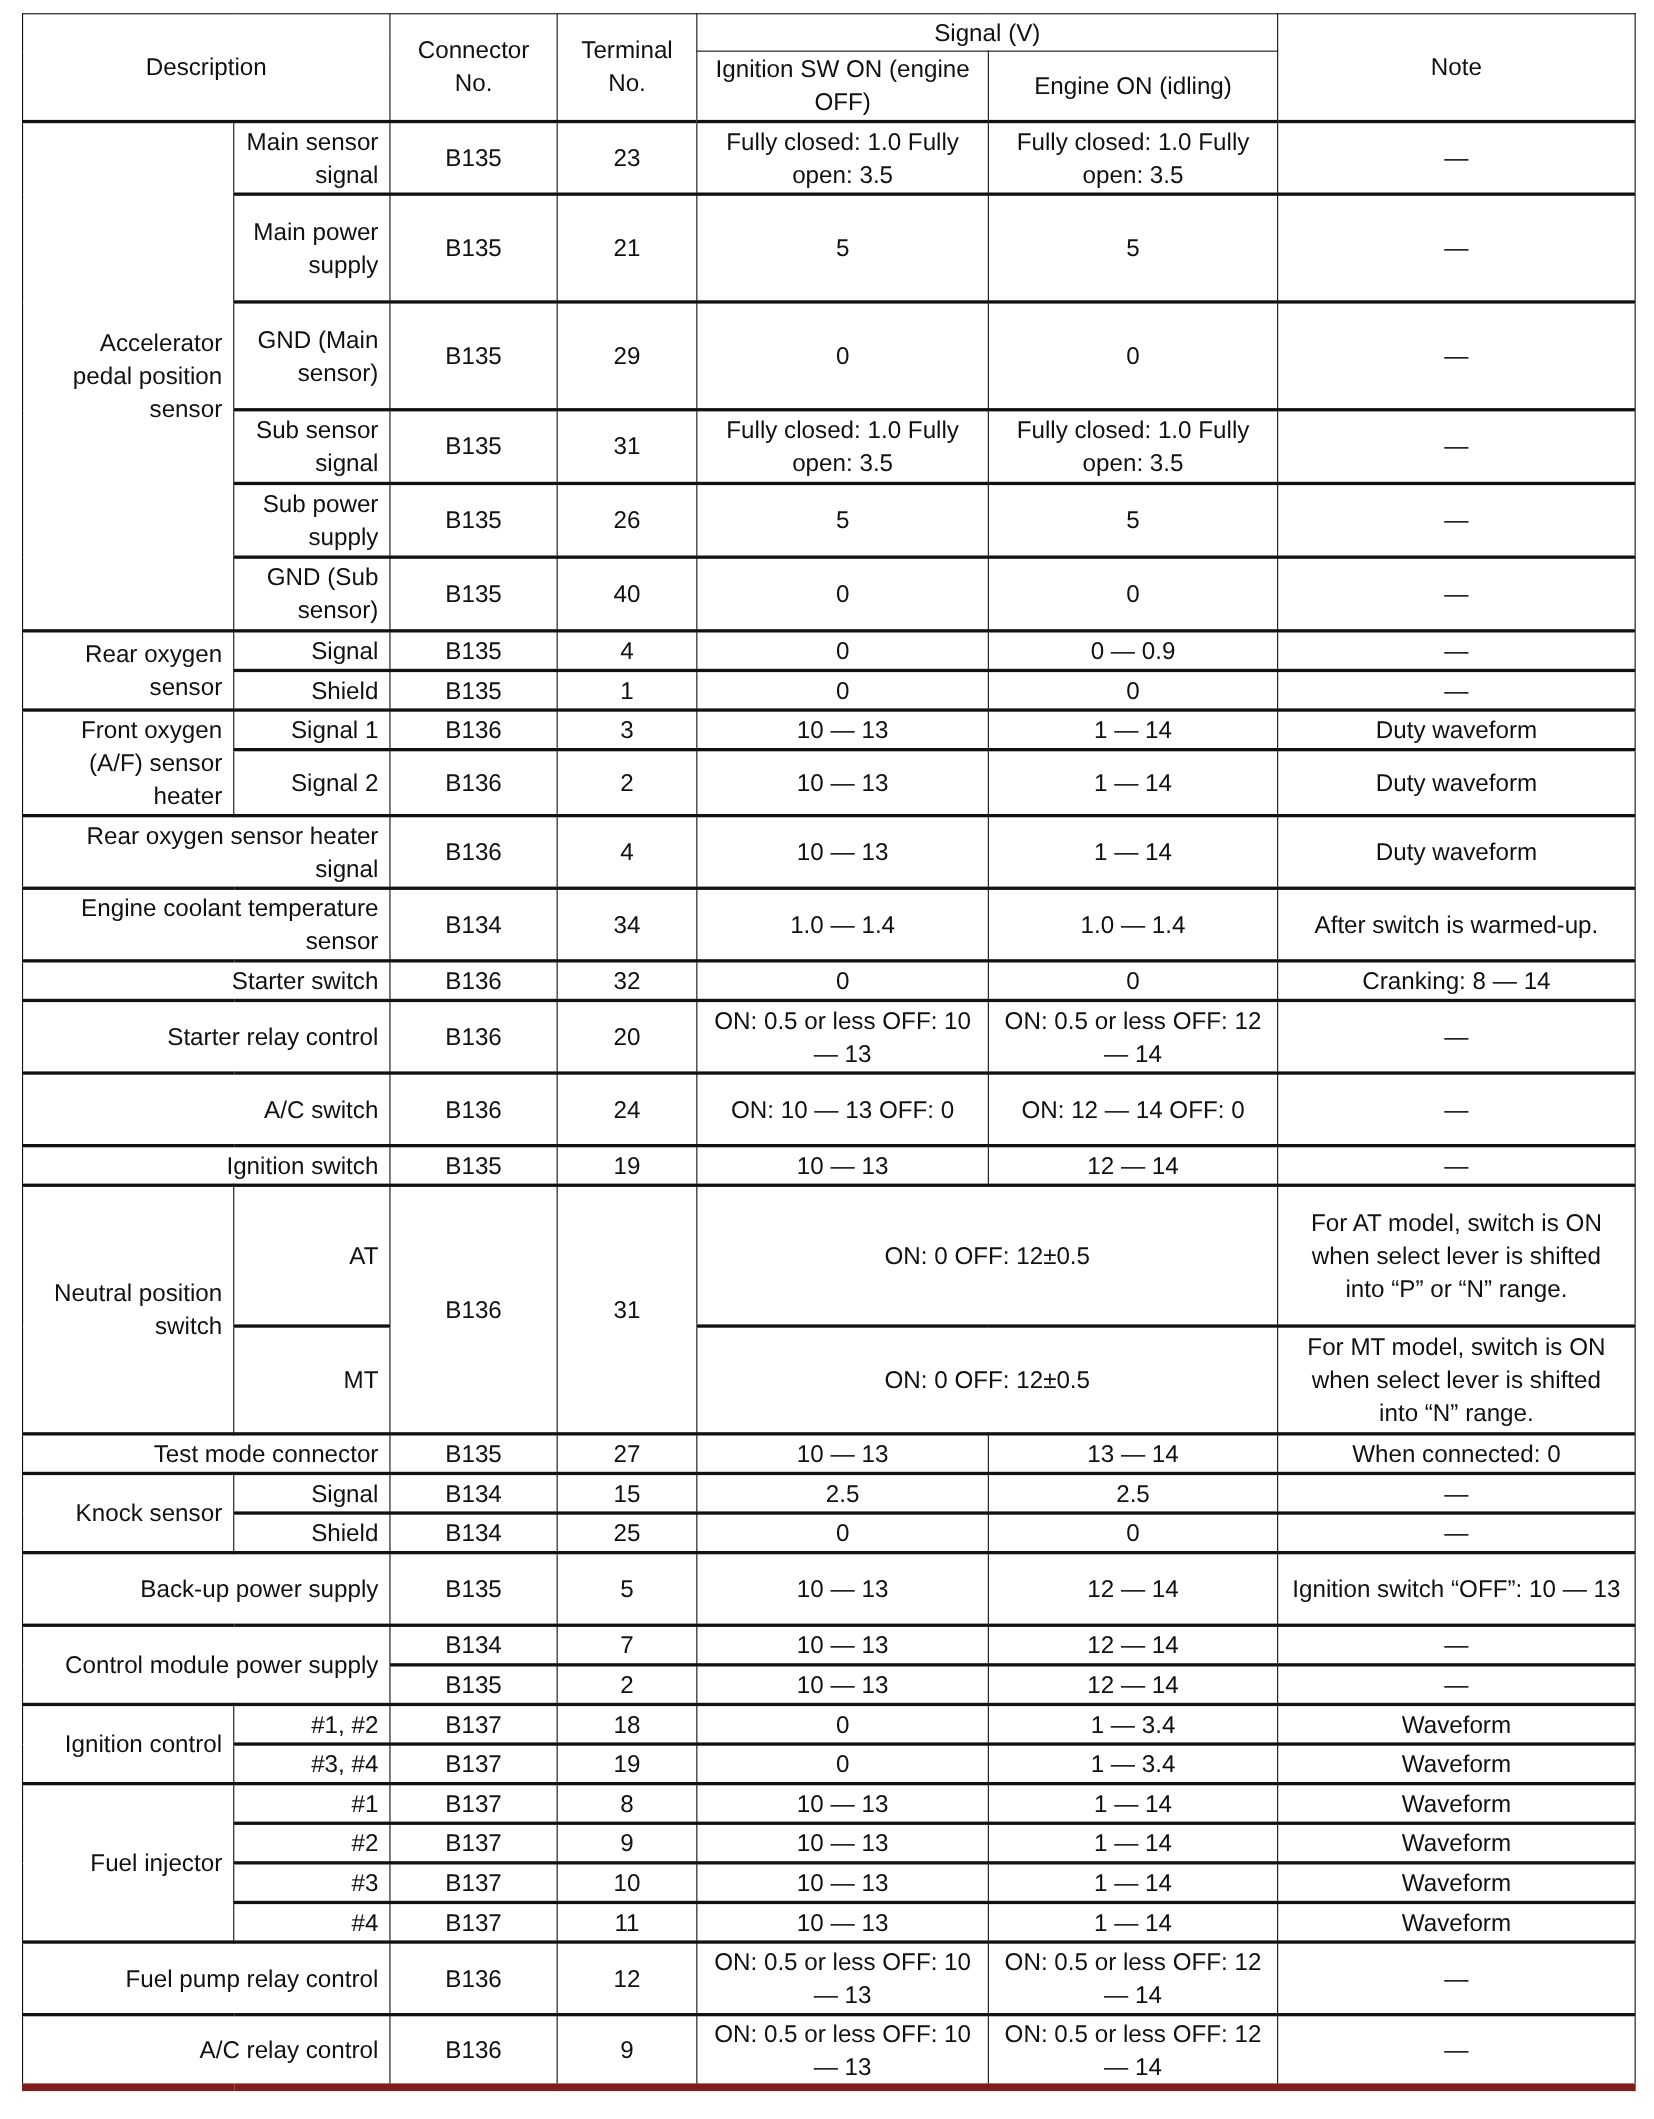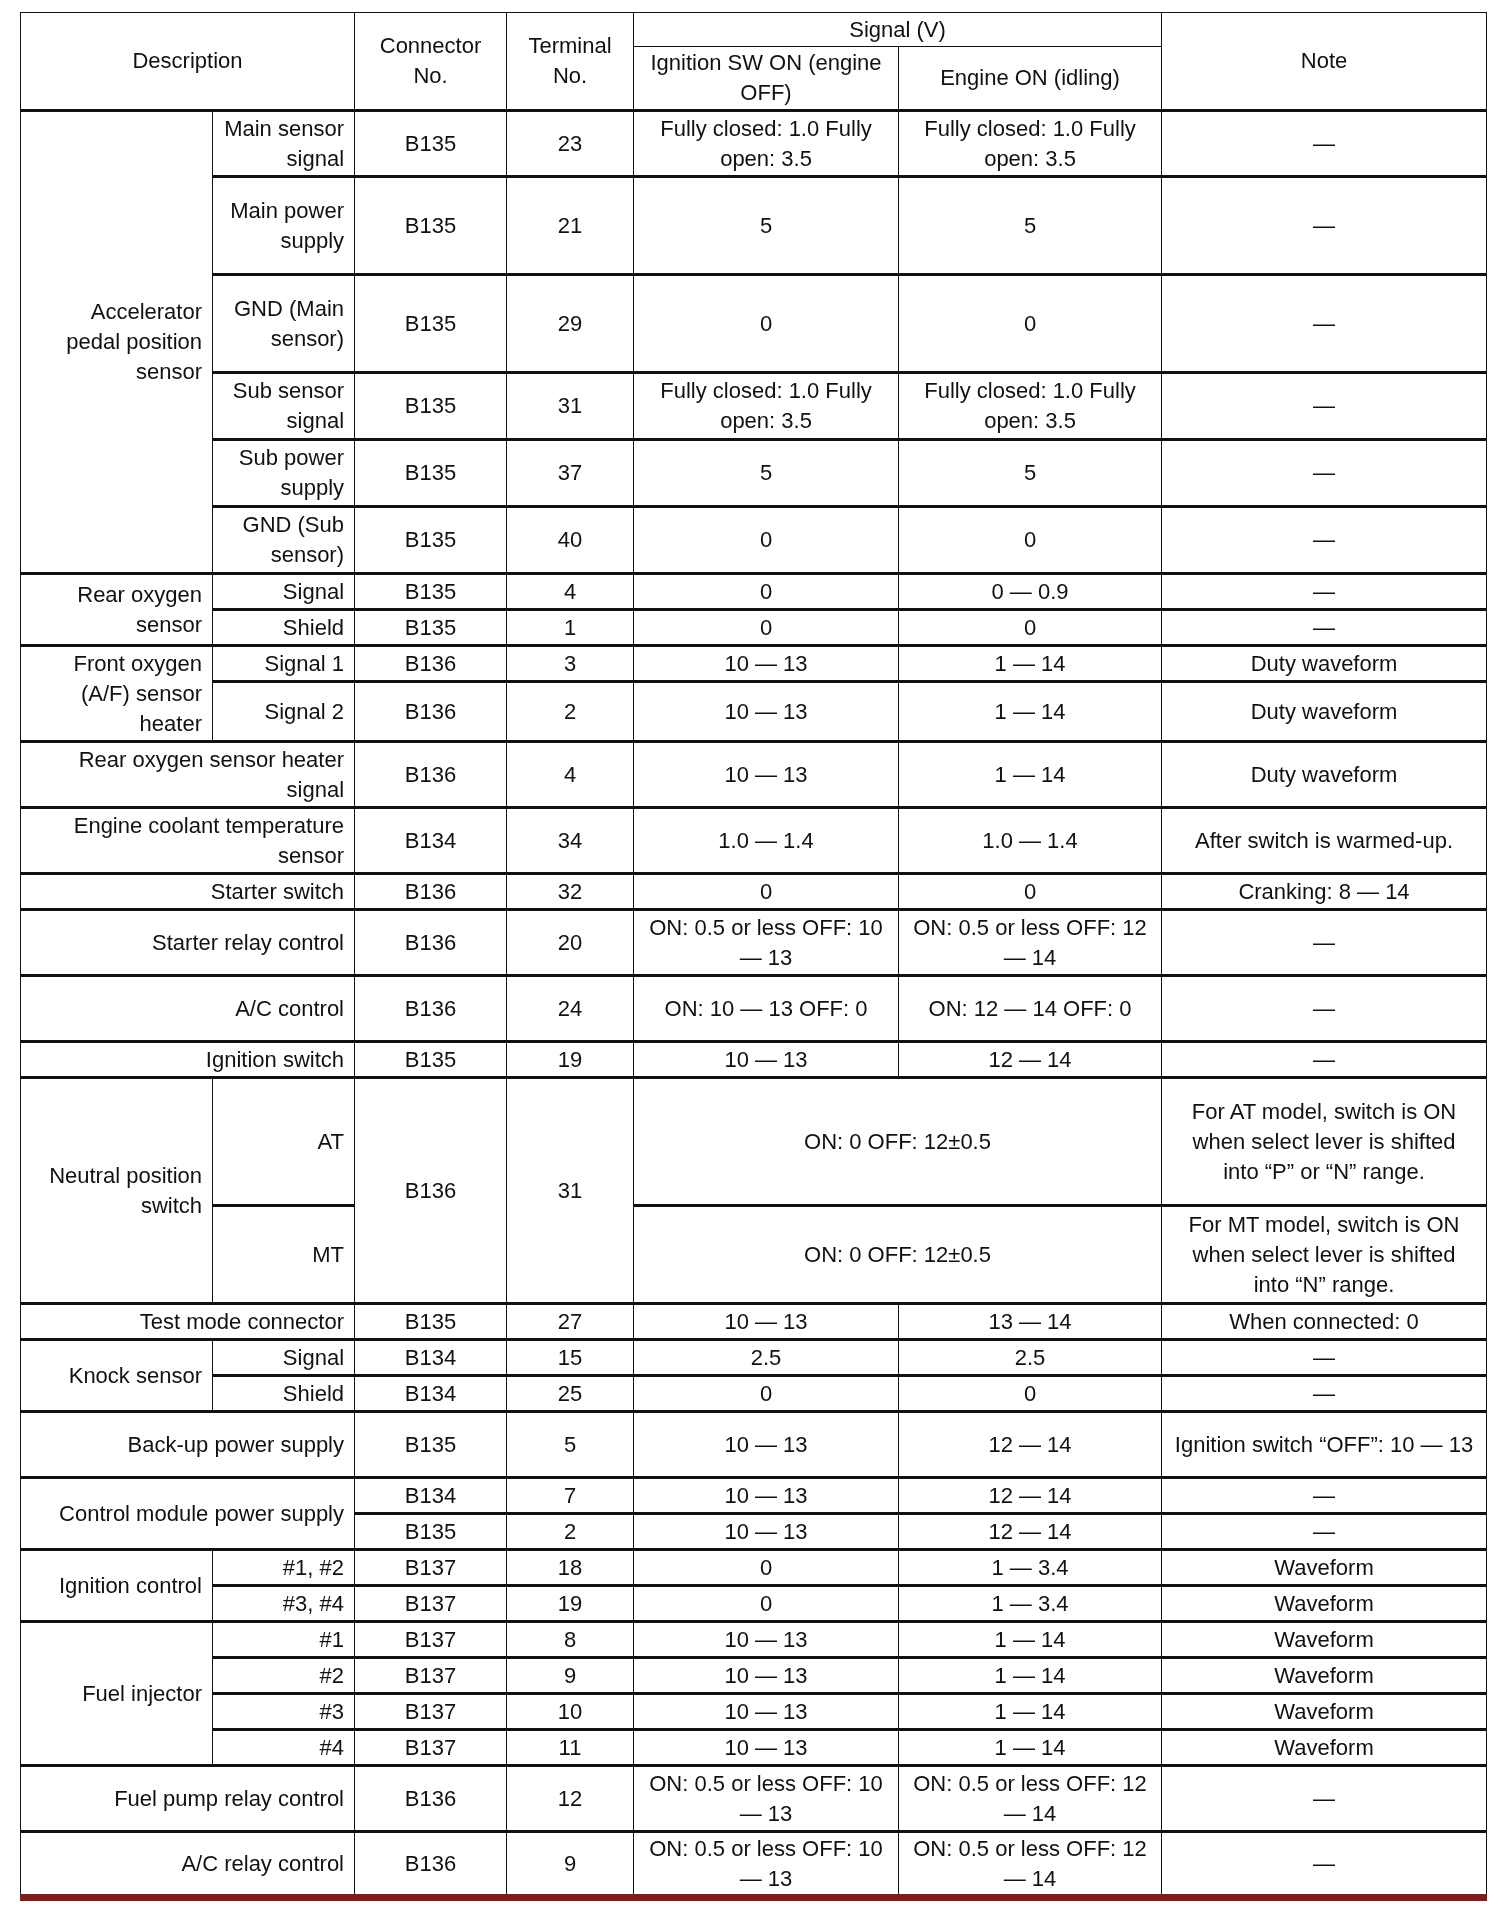--- a/index.html
+++ b/index.html
@@ -70,21 +70,21 @@
       <td class="l">Sub sensor signal</td>
       <td class="c">B135</td>
       <td class="c">31</td>
       <td class="c">Fully closed: 1.0 Fully open: 3.5</td>
       <td class="c">Fully closed: 1.0 Fully open: 3.5</td>
       <td class="c">—</td>
     </tr>
     <tr style="height:67px">
       <td class="l">Sub power supply</td>
       <td class="c">B135</td>
-      <td class="c">37</td>
+      <td class="c">26</td>
       <td class="c">5</td>
       <td class="c">5</td>
       <td class="c">—</td>
     </tr>
     <tr style="height:67px">
       <td class="l">GND (Sub sensor)</td>
       <td class="c">B135</td>
       <td class="c">40</td>
       <td class="c">0</td>
       <td class="c">0</td>
@@ -157,21 +157,21 @@
     <tr style="height:66px">
       <td colspan="2" class="l">Starter relay control</td>
       <td class="c">B136</td>
       <td class="c">20</td>
       <td class="c">ON: 0.5 or less OFF: 10 — 13</td>
       <td class="c">ON: 0.5 or less OFF: 12 — 14</td>
       <td class="c">—</td>
     </tr>
 
     <tr style="height:66px">
-      <td colspan="2" class="l">A/C control</td>
+      <td colspan="2" class="l">A/C switch</td>
       <td class="c">B136</td>
       <td class="c">24</td>
       <td class="c">ON: 10 — 13 OFF: 0</td>
       <td class="c">ON: 12 — 14 OFF: 0</td>
       <td class="c">—</td>
     </tr>
 
     <tr style="height:36px">
       <td colspan="2" class="l">Ignition switch</td>
       <td class="c">B135</td>

